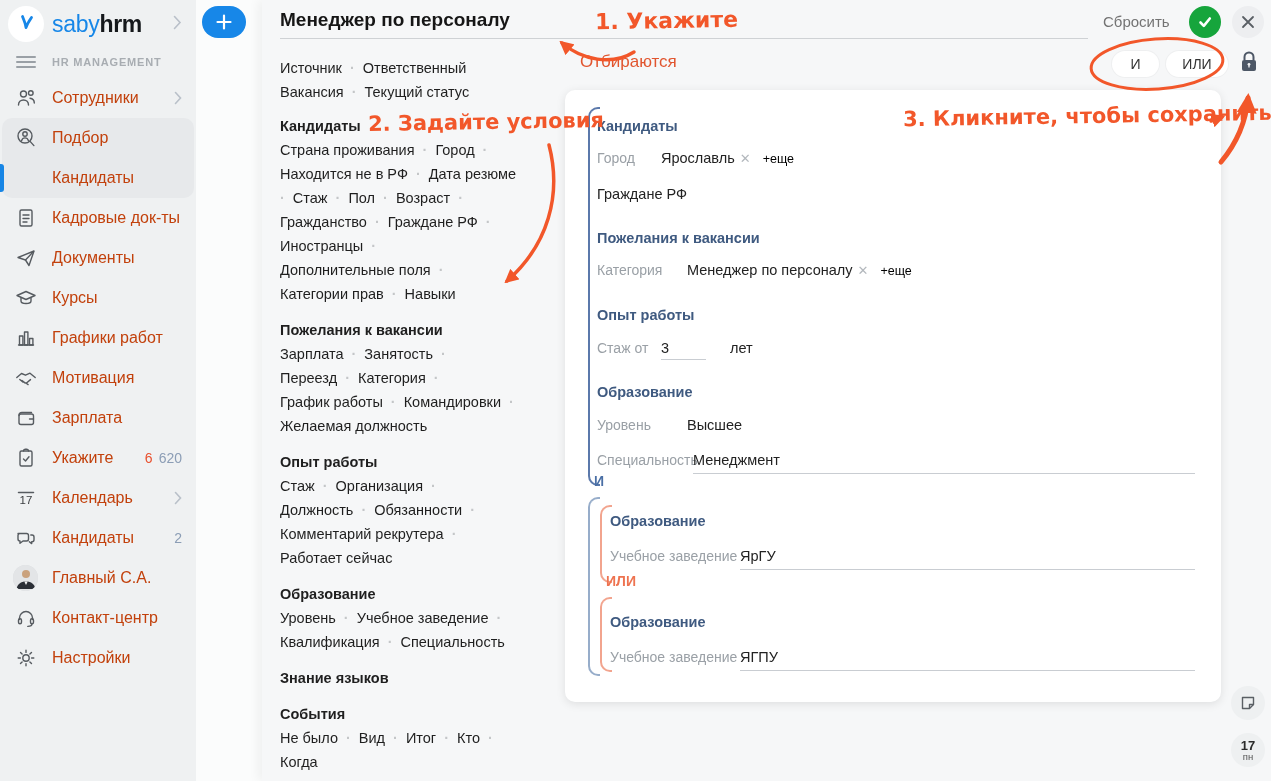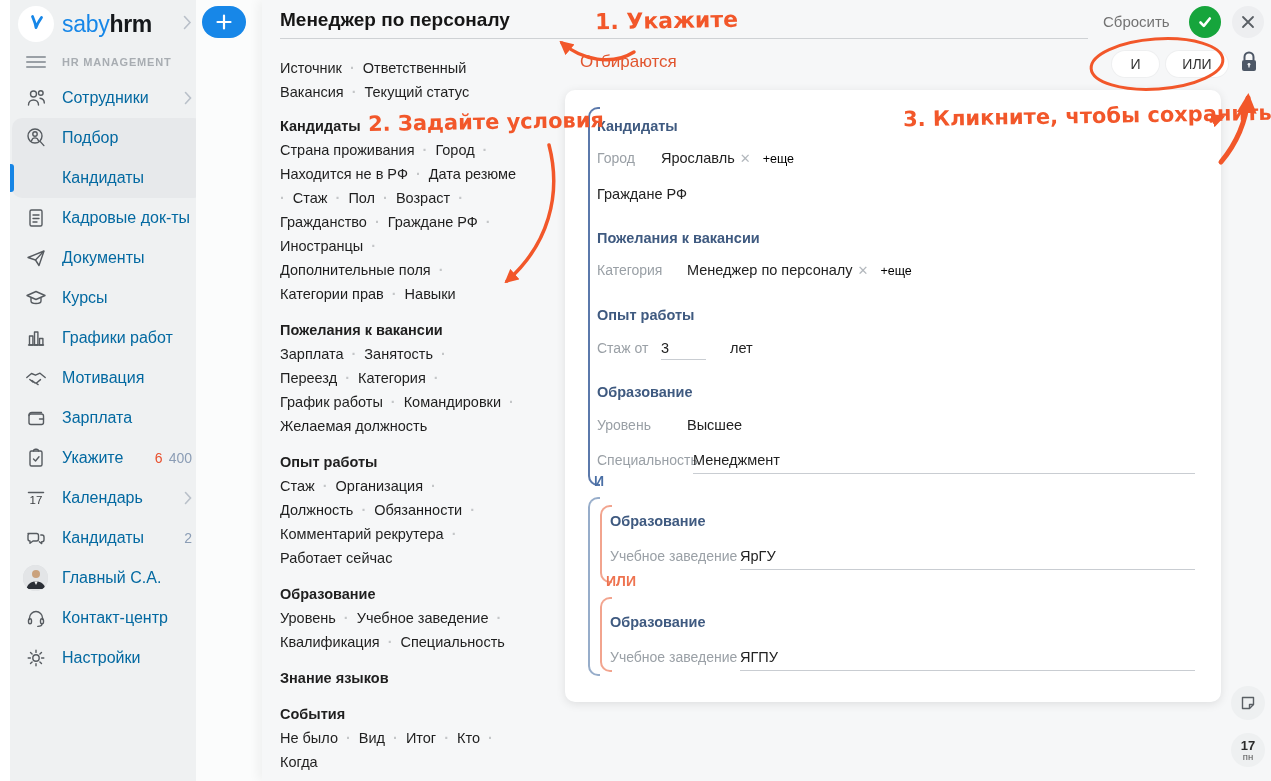--- a/index.html
+++ b/index.html
@@ -1,35 +1,35 @@
 <!DOCTYPE html>
 <html><head>
 <meta charset="utf-8">
 <style>
   html,body{margin:0;padding:0;}
   body{width:1271px;height:781px;overflow:hidden;background:#fff;
        font-family:"Liberation Sans",sans-serif;color:#2d2f31;position:relative;}
   .abs{position:absolute;}
 
   
-  .sidebar{left:10px;top:0;width:196px;height:781px;background:#eff1f2;padding-left:20px;}
+  .sidebar{left:0;top:0;width:196px;height:781px;background:#eff1f2;padding-left:20px;}
   .logo-row{left:8px;top:6px;width:180px;height:36px;display:flex;align-items:center;}
   .logo-badge{width:36px;height:36px;border-radius:50%;background:#fff;display:flex;align-items:center;justify-content:center;}
   .brand{margin-left:8px;font-size:23px;letter-spacing:-.3px;}
   .brand .b1{color:#1787e8;font-weight:500;}
   .brand .b2{color:#15181b;font-weight:700;}
   .logo-chev{margin-left:auto;margin-right:6px;}
   .burger-row{left:16px;top:52px;width:170px;height:20px;display:flex;align-items:center;}
   .burger span{display:block;width:20px;height:2px;background:#9aa0a6;margin:3px 0;border-radius:1px;}
   .hr-label{margin-left:16px;font-size:11px;font-weight:600;letter-spacing:.8px;color:#a8adb2;}
   .hl-block{left:2px;top:118px;width:192px;height:80px;background:#e7e9eb;border-radius:10px;}
   .active-bar{left:0;top:164px;width:4px;height:28px;background:#1785e5;border-radius:0 3px 3px 0;}
   .srow{left:0;width:196px;height:40px;display:flex;align-items:center;cursor:pointer;}
   .sicon{width:24px;height:24px;margin-left:14px;display:flex;align-items:center;justify-content:center;flex:none;}
-  .slabel{margin-left:14px;font-size:16px;color:#0369a1;white-space:nowrap;}
+  .slabel{margin-left:14px;font-size:16px;color:#c2410c;white-space:nowrap;}
   .schev{margin-left:auto;margin-right:14px;display:flex;}
   .sbadges{margin-left:auto;margin-right:14px;font-size:14px;white-space:nowrap;}
   .bdg-o{color:#e8502e;}
   .bdg-g{color:#8b9db5;margin-left:6px;}
   .avatar{width:26px;height:26px;border-radius:50%;overflow:hidden;background:#d8dbde;margin-left:-1px;}
   svg.oi{stroke:#565b60;fill:none;stroke-width:1.4;stroke-linecap:round;stroke-linejoin:round;}
 
   
   .strip{left:196px;top:0;width:66px;height:781px;background:#fbfcfc;}
   .plus-btn{left:202px;top:6px;width:44px;height:32px;border-radius:16px;background:#1787e8;display:flex;align-items:center;justify-content:center;cursor:pointer;}
@@ -218,21 +218,21 @@
 
   <div class="abs srow" style="top:438px">
     <span class="sicon">
         <svg class="oi" width="24" height="24" viewBox="0 0 24 24">
           <rect x="6" y="5" width="12" height="15" rx="1.5"></rect>
           <path d="M9.5 5c0-1 .8-1.8 1.6-1.8h1.8c.8 0 1.6.8 1.6 1.8"></path>
           <path d="M9.5 13l2 2 3.5-4.3"></path>
         </svg>
       </span>
     <span class="slabel">Укажите</span>
-    <span class="sbadges"><span class="bdg-o">6</span><span class="bdg-g">400</span></span>
+    <span class="sbadges"><span class="bdg-o">6</span><span class="bdg-g">620</span></span>
   </div>
 
   <div class="abs srow" style="top:478px">
     <span class="sicon">
         <svg width="24" height="24" viewBox="0 0 24 24">
           <path d="M4.5 6.5h15" stroke="#565b60" stroke-width="1.5" stroke-linecap="round"></path>
           <text x="12" y="18" text-anchor="middle" font-size="11.5" fill="#3a3d40" font-family="Liberation Sans,sans-serif">17</text>
         </svg>
       </span>
     <span class="slabel">Календарь</span>

